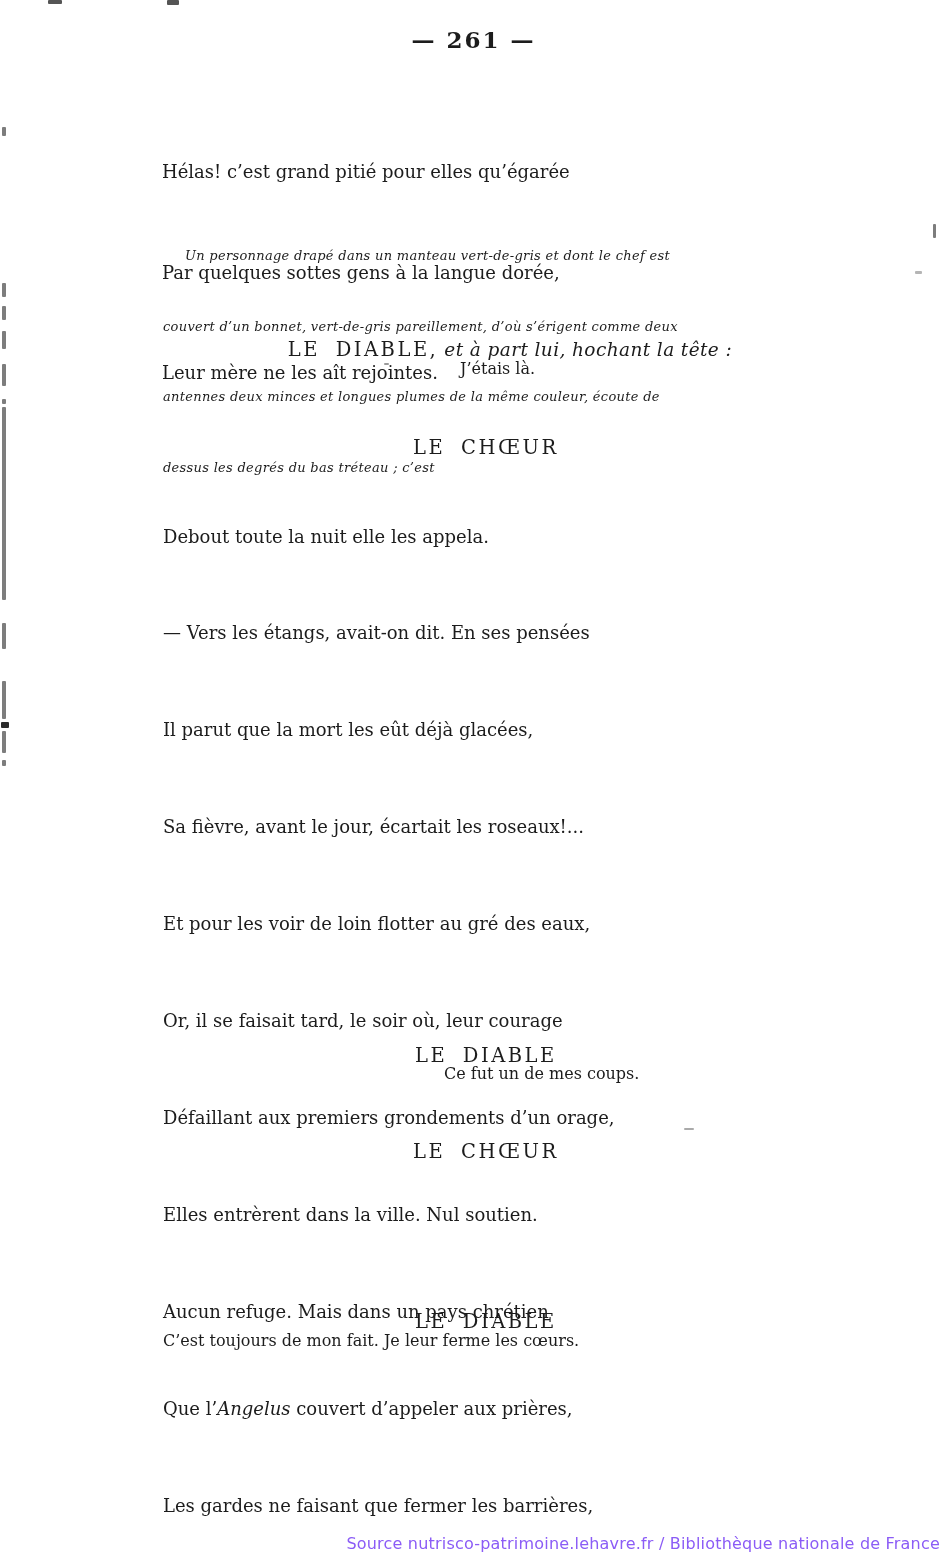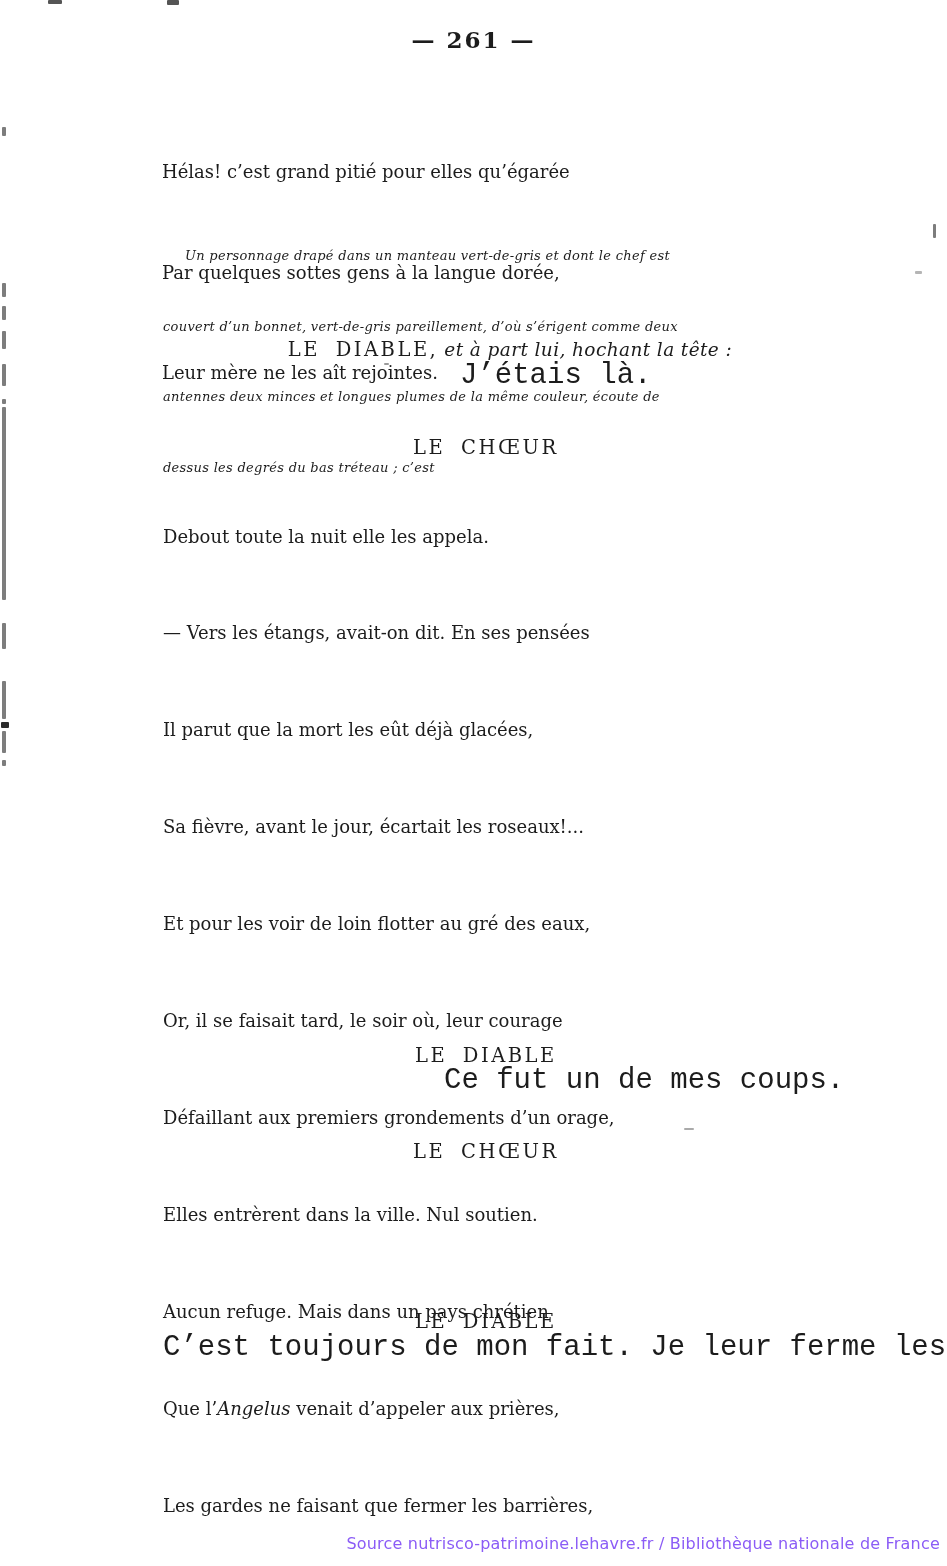--- a/index.html
+++ b/index.html
@@ -55,21 +55,21 @@
     word-spacing: 7px;
   }
   .head-note {
     font-style: italic;
     font-size: 18.5px;
     letter-spacing: 0.4px;
     margin-left: 6px;
   }
   .head-centered { left: 0; width: 100%; text-align: center; }
 
-  .speech-line { font-size: 29px; white-space: pre; font-family: Liberation Mono, monospace; }
+  .speech-line { font-size: 16px; white-space: pre; }
 
   .verse-main  { top: 456px; left: 163px; line-height: 32.3px; }
   .verse-tail  { top: 1163px; left: 163px; line-height: 32.5px; }
 
   .it { font-style: italic; }
 
   .footer {
     top: 1534px; right: 7px;
     font-family: "DejaVu Sans", sans-serif;
     font-size: 16px;
@@ -116,21 +116,21 @@
   <div class="abs verse verse-main">
     <span class="vline">Debout toute la nuit elle les appela.</span>
     <span class="vline">— Vers les étangs, avait-on dit. En ses pensées</span>
     <span class="vline">Il parut que la mort les eût déjà glacées,</span>
     <span class="vline">Sa fièvre, avant le jour, écartait les roseaux!...</span>
     <span class="vline">Et pour les voir de loin flotter au gré des eaux,</span>
     <span class="vline">Or, il se faisait tard, le soir où, leur courage</span>
     <span class="vline">Défaillant aux premiers grondements d’un orage,</span>
     <span class="vline">Elles entrèrent dans la ville. Nul soutien.</span>
     <span class="vline">Aucun refuge. Mais dans un pays chrétien</span>
-    <span class="vline"><span>Que l’</span><span class="it">Angelus</span><span> venait d’appeler aux prières,</span></span>
+    <span class="vline"><span>Que l’</span><span class="it">Angelus</span><span> couvert d’appeler aux prières,</span></span>
     <span class="vline">Les gardes ne faisant que fermer les barrières,</span>
     
     
     
     
     
     
   </div>
 
   <div class="abs speech-head head-centered" style="top:1021px;">

